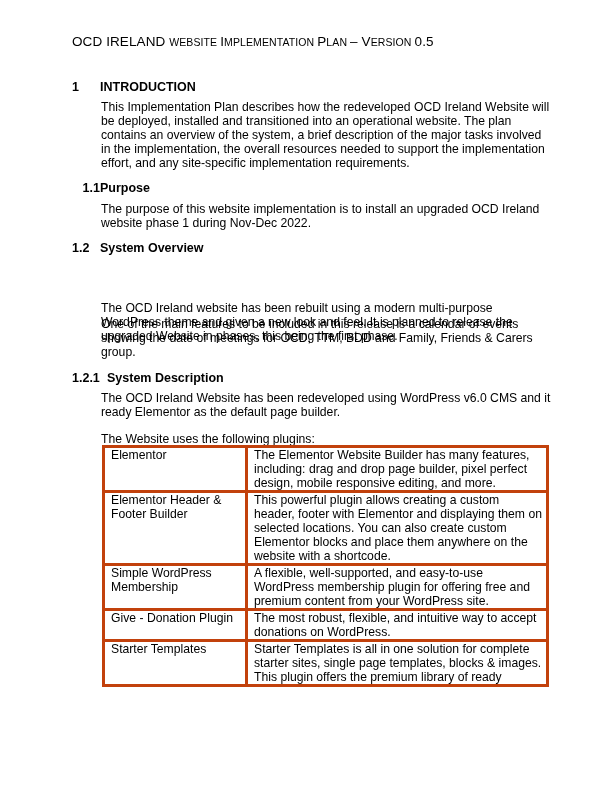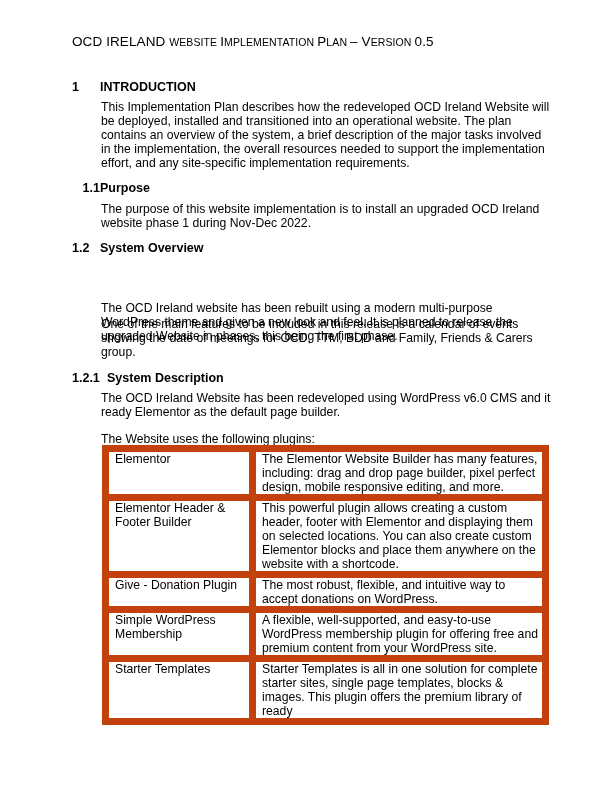--- a/index.html
+++ b/index.html
@@ -8,21 +8,21 @@
   .title { position: absolute; left: 72px; top: 34px; font-size: 13.5px; font-weight: normal; letter-spacing: 0.1px; white-space: nowrap; }
   .title .sc { font-size: 10.5px; }
   .h1 { position: absolute; left: 72px; top: 80px; font-size: 12.5px; font-weight: bold; }
   .h1 .num { display: inline-block; width: 28px; }
   .h2 { position: absolute; left: 72px; font-size: 12.5px; font-weight: bold; }
   .h2 .num { display: inline-block; width: 28px; }
   .h3 { position: absolute; left: 72px; font-size: 12.5px; }
   .h3 .num { display: inline-block; width: 35px; }
   .para { position: absolute; left: 101px; width: 450px; font-size: 12.2px; line-height: 14px; }
   table.plugins { position: absolute; left: 102px; top: 445px; width: 447px; border-collapse: collapse; font-size: 12.2px; line-height: 14px; }
-  table.plugins td { border: 7px solid #c2410c; vertical-align: top; padding: 0 4px 0 6px; }
+  table.plugins td { border: 3px solid #c2410c; vertical-align: top; padding: 0 4px 0 6px; }
   table.plugins td.name { width: 130px; }
 </style>
 </head>
 <body>
 
 <div class="title">
   <span>OCD IRELAND </span><span class="sc">WEBSITE </span><span>I</span><span class="sc">MPLEMENTATION </span><span>P</span><span class="sc">LAN </span><span>– </span><span>V</span><span class="sc">ERSION </span><span>0.5</span>
 </div>
 
 <div class="h1">
@@ -51,25 +51,25 @@
   <tbody>
       <tr>
     <td class="name">Elementor</td>
     <td>The Elementor Website Builder has many features, including: drag and drop page builder, pixel perfect design, mobile responsive editing, and more.</td>
   </tr>
   <tr>
     <td class="name">Elementor Header &amp; Footer Builder</td>
     <td>This powerful plugin allows creating a custom header, footer with Elementor and displaying them on selected locations. You can also create custom Elementor blocks and place them anywhere on the website with a shortcode.</td>
   </tr>
   <tr>
+    <td class="name">Simple WordPress Membership</td>
+    <td>A flexible, well-supported, and easy-to-use WordPress membership plugin for offering free and premium content from your WordPress site.</td>
+  </tr>
+  <tr>
     <td class="name">Give - Donation Plugin</td>
     <td>The most robust, flexible, and intuitive way to accept donations on WordPress.</td>
-  </tr>
-  <tr>
-    <td class="name">Simple WordPress Membership</td>
-    <td>A flexible, well-supported, and easy-to-use WordPress membership plugin for offering free and premium content from your WordPress site.</td>
   </tr>
   <tr>
     <td class="name">Starter Templates</td>
     <td>Starter Templates is all in one solution for complete starter sites, single page templates, blocks &amp; images. This plugin offers the premium library of ready</td>
   </tr>
 </tbody>
   </table>
 
 </body></html>

